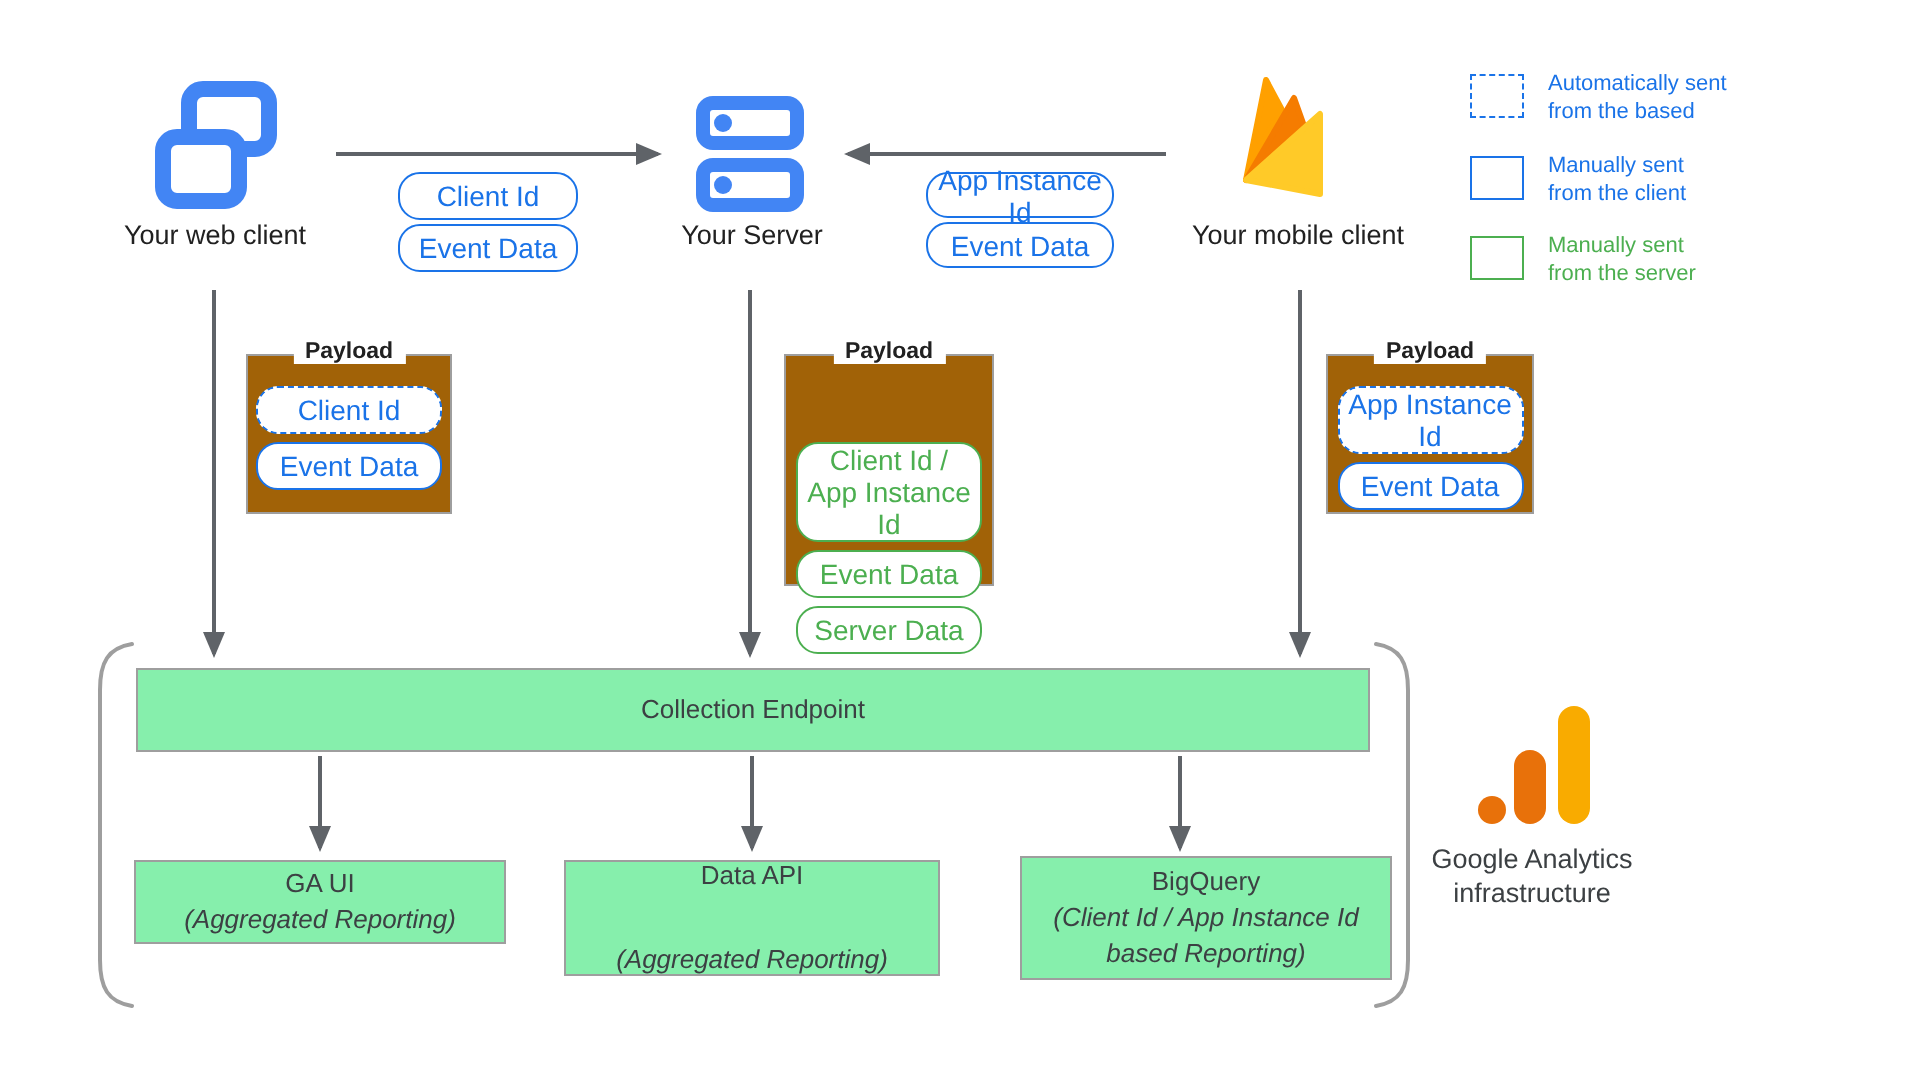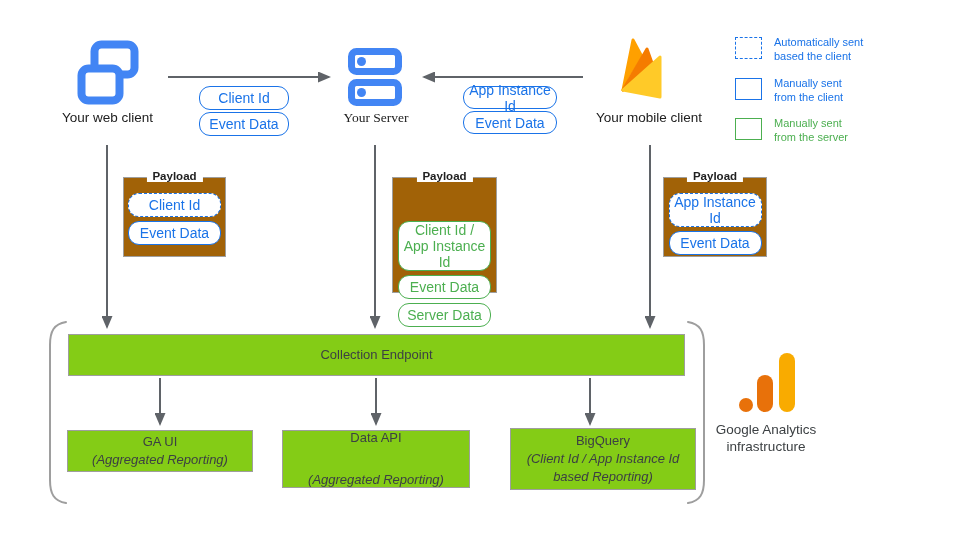--- a/index.html
+++ b/index.html
@@ -25,21 +25,21 @@
   .payload { border:1px solid #9E9E9E; background:#a16207; padding-top:15px; }
   .payload-title {
     position:absolute; top:-8px; left:50%; transform:translateX(-50%);
     background:#fff; padding:0 6px; font-size:11.5px; font-weight:700;
     color:#212121; white-space:nowrap;
   }
   .payload .tag { width:93px; margin:0 auto 4px auto; min-height:24px; }
   .payload .tag.tall { min-height:36px;margin-top:28px; }
 
   .gray-box {
-    border:1px solid #9E9E9E; background:#84cc16; color:#3C4043;
+    border:1px solid #9E9E9E; background:#86efac; color:#3C4043;
     display:flex; flex-direction:column; align-items:center; justify-content:center;
     font-size:13px; text-align:center; line-height:18px;
   }
   .gray-box .subtitle { font-style:italic; }
 
   .legend-item { display:flex; gap:12px; align-items:flex-start; }
   .legend-swatch { width:27px; height:22px; flex:none; background:#fff; box-sizing:border-box; margin-top:1px; }
   .legend-swatch.blue-dashed { border:1.5px dashed #1A73E8; }
   .legend-swatch.blue  { border:1.5px solid #1A73E8; }
   .legend-swatch.green { border:1.5px solid #4CAF50; }
@@ -92,32 +92,32 @@
     <circle cx="13.5" cy="44.5" r="4.5" fill="#4285F4"></circle>
   </svg>
 
   <svg class="abs" style="left:619px;top:38px;" width="44" height="62" viewBox="0 0 44 62">
     <polygon points="4,52 14,2 22,17 8,40" fill="#FFA000" stroke="#FFA000" stroke-width="3" stroke-linejoin="round"></polygon>
     <polygon points="4,52 28,11 33,25" fill="#F57C00" stroke="#F57C00" stroke-width="3" stroke-linejoin="round"></polygon>
     <polygon points="4,52 41,19 41,59" fill="#FFCA28" stroke="#FFCA28" stroke-width="3" stroke-linejoin="round"></polygon>
   </svg>
 
   <div class="abs node-label" style="left:30px;top:110px;width:155px;">Your web client</div>
-  <div class="abs node-label" style="left:310px;top:110px;width:132px;font-family:Liberation Serif, serif;">Your Server</div>
+  <div class="abs node-label" style="left:310px;top:110px;width:132px;">Your Server</div>
   <div class="abs node-label" style="left:575px;top:110px;width:148px;">Your mobile client</div>
 
   <div class="abs tag blue" style="left:199px;top:86px;width:90px;height:24px;">Client Id</div>
   <div class="abs tag blue" style="left:199px;top:112px;width:90px;height:24px;">Event Data</div>
   <div class="abs tag blue" style="left:463px;top:86px;width:94px;height:23px;">App Instance Id</div>
   <div class="abs tag blue" style="left:463px;top:111px;width:94px;height:23px;">Event Data</div>
 
   <div class="abs legend-item" style="left:735px;top:36px;width:200px;">
     <div class="legend-swatch blue-dashed"></div>
     <div class="legend-text blue pre">Automatically sent
-based the client</div>
+from the based</div>
   </div>
   <div class="abs legend-item" style="left:735px;top:77px;width:200px;">
     <div class="legend-swatch blue"></div>
     <div class="legend-text blue pre">Manually sent
 from the client</div>
   </div>
   <div class="abs legend-item" style="left:735px;top:117px;width:200px;">
     <div class="legend-swatch green"></div>
     <div class="legend-text green pre">Manually sent
 from the server</div>

